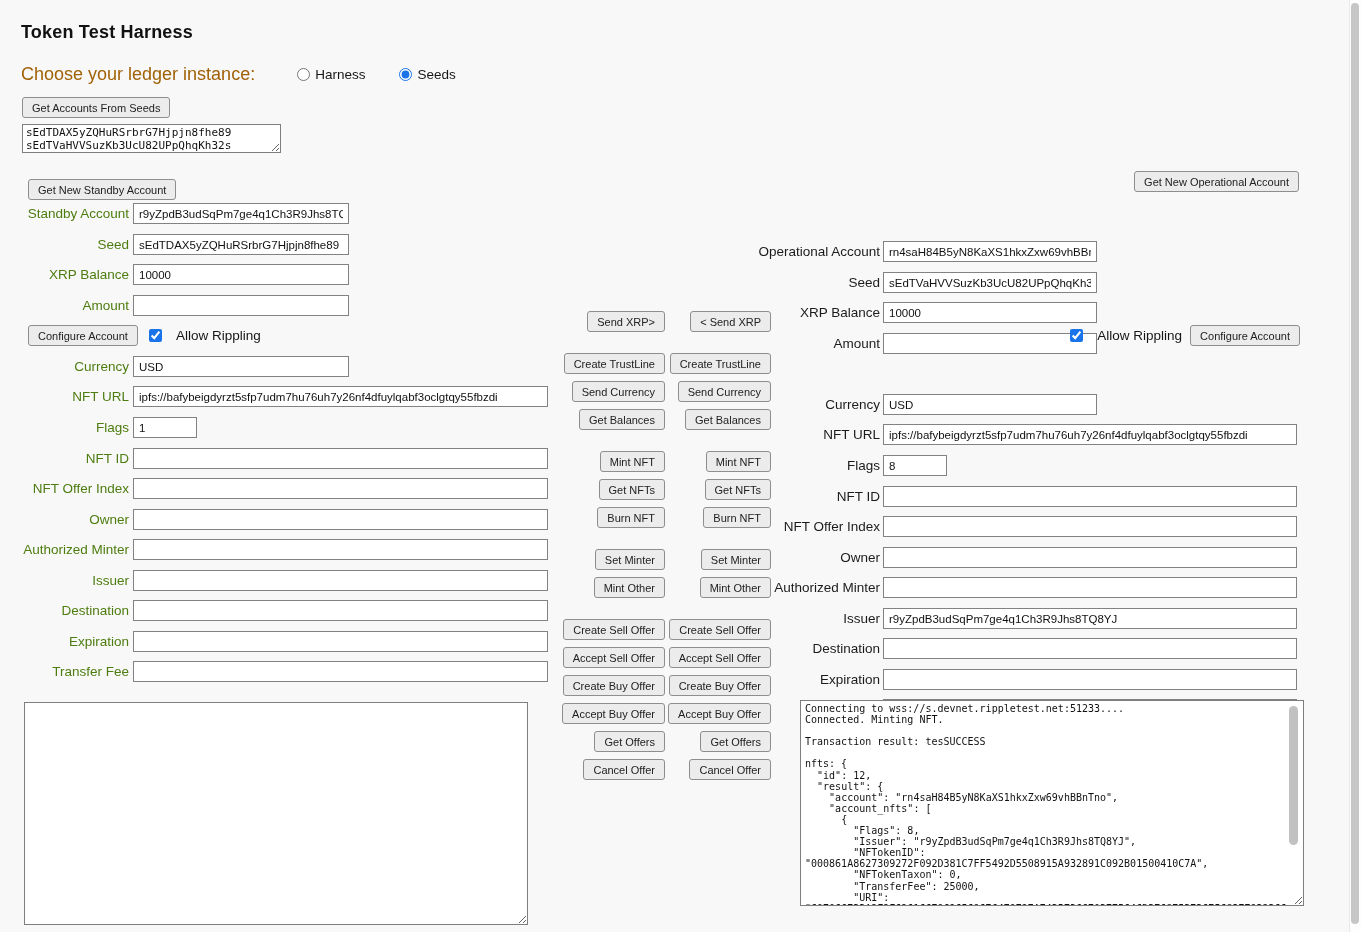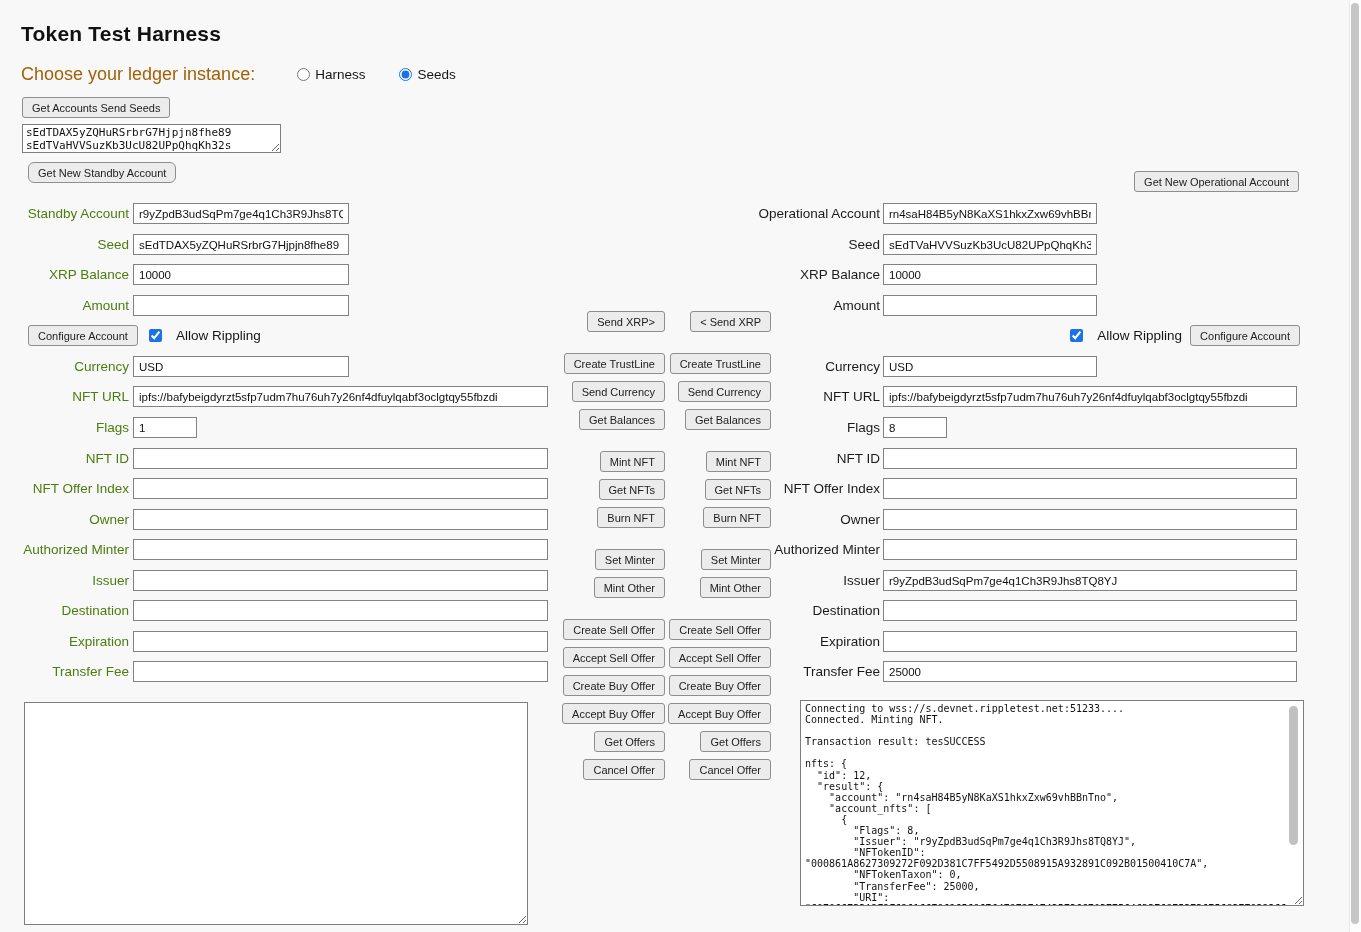--- a/index.html
+++ b/index.html
@@ -4,21 +4,21 @@
 <style>
   * { margin:0; padding:0; box-sizing:border-box; }
   html,body { width:1361px; height:932px; overflow:hidden; }
   body {
     position:relative;
     background:#f8f8f8;
     font-family:"Liberation Sans", sans-serif;
     color:#161616;
   }
   .abs { position:absolute; }
-  h1.title { font-size:21px; font-weight:600; letter-spacing:.2px; color:#111; }
+  h1.title { font-size:18px; font-weight:600; letter-spacing:.2px; color:#111; }
   .prompt { font-size:18px; color:#a16207; }
   .radio-group { display:flex; align-items:center; gap:8px; }
   .radio-opt { display:flex; align-items:center; gap:5px; font-size:13.5px; cursor:default; }
   input[type=radio], input[type=checkbox] { width:13px; height:13px; accent-color:#1a73e8; }
   button.btn {
     font-family:"Liberation Sans", sans-serif;
     font-size:11px; color:#222;
     background:#ececec;
     border:1px solid #8e8e8e;
     border-radius:3px;
@@ -32,21 +32,21 @@
     color:#111;
   }
   .seeds {
     width:259px; height:29px;
     font-size:11px; line-height:13px;
     padding:1px 3px;
     resize:both; overflow:hidden;
   }
   .lrow, .rrow { position:absolute; display:flex; align-items:flex-start; }
   .lrow { left:0; }
-  .rrow { left:758px; }
+  .rrow { left:758px;margin-top:38px; }
   .flabel { width:133px; text-align:right; font-size:13.5px; line-height:21px; padding-right:4px; color:#4d7c0f; white-space:nowrap; }
   .flabel2 { width:125px; text-align:right; font-size:13.5px; line-height:21px; padding-right:3px; color:#1b1b1b; white-space:nowrap; }
   input.fin {
     height:21px; border:1px solid #828282; background:#fff;
     font-family:"Liberation Sans", sans-serif;
     font-size:11.5px; color:#111; padding:0 5px; border-radius:0;
   }
   .w-s  { width:216px; } .w-t  { width:64px; } .w-l  { width:415px; }
   .w-s2 { width:214px; } .w-t2 { width:64px; } .w-l2 { width:414px; }
   .cfgrow { position:absolute; display:flex; align-items:center; gap:11px; height:21px; }
@@ -92,26 +92,26 @@
     <input type="radio" name="ledger" style="">
     <span>Harness</span>
   </label>
   <span style="width:18px;"></span>
   <label class="radio-opt">
     <input type="radio" name="ledger" checked="true" style="">
     <span>Seeds</span>
   </label>
 </div>
 
-<button class="btn abs" style="left:22px; top:97px;">Get Accounts Send Seeds</button>
+<button class="btn abs" style="left:22px; top:97px;">Get Accounts From Seeds</button>
 
 <textarea class="seeds abs" style="left: 22px; top: 124px;" spellcheck="false">sEdTDAX5yZQHuRSrbrG7Hjpjn8fhe89
 sEdTVaHVVSuzKb3UcU82UPpQhqKh32s</textarea>
 
-<button class="btn abs" style="left:28px; top:162px;border-radius:6px;">Get New Standby Account</button>
+<button class="btn abs" style="left:28px; top:179px;">Get New Standby Account</button>
 <button class="btn abs" style="right:62px; top:171px;">Get New Operational Account</button>
 
 <div class="lrow" style="top:203px">
     <label class="flabel">Standby Account</label>
     <input class="fin w-s" value="r9yZpdB3udSqPm7ge4q1Ch3R9Jhs8TQ8YJ" style="">
   </div>
 <div class="lrow" style="top:234px">
     <label class="flabel">Seed</label>
     <input class="fin w-s" value="sEdTDAX5yZQHuRSrbrG7Hjpjn8fhe89" style="">
   </div>

